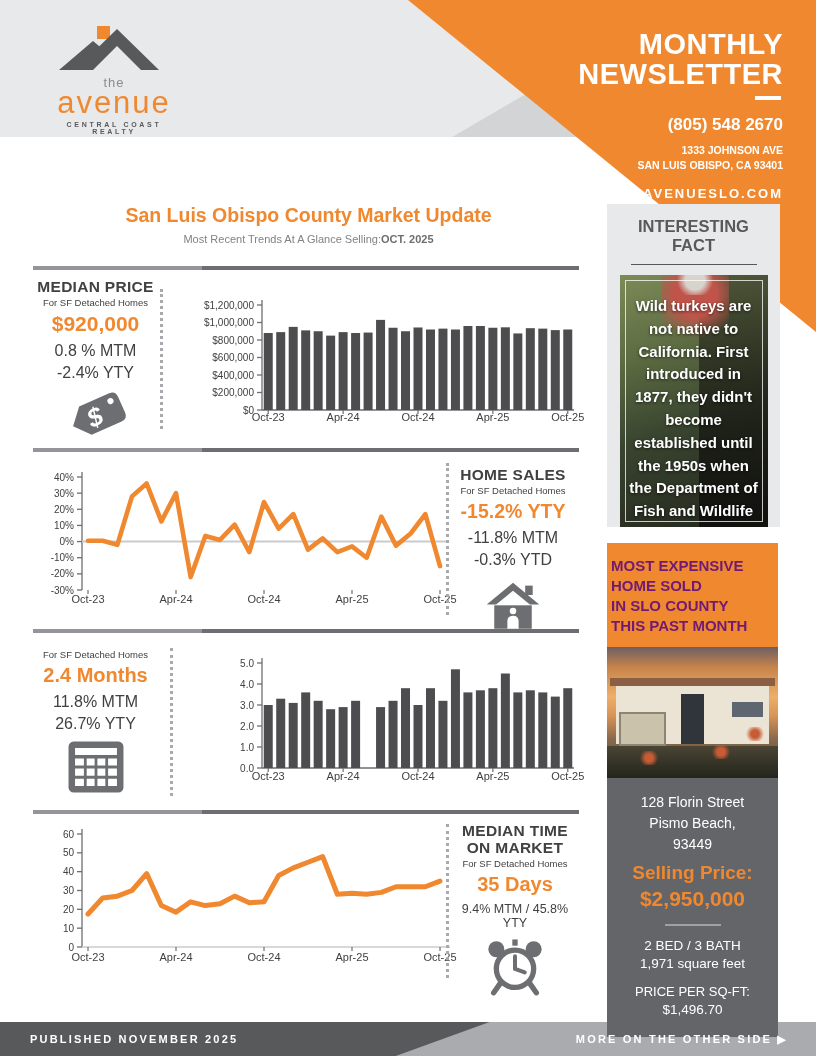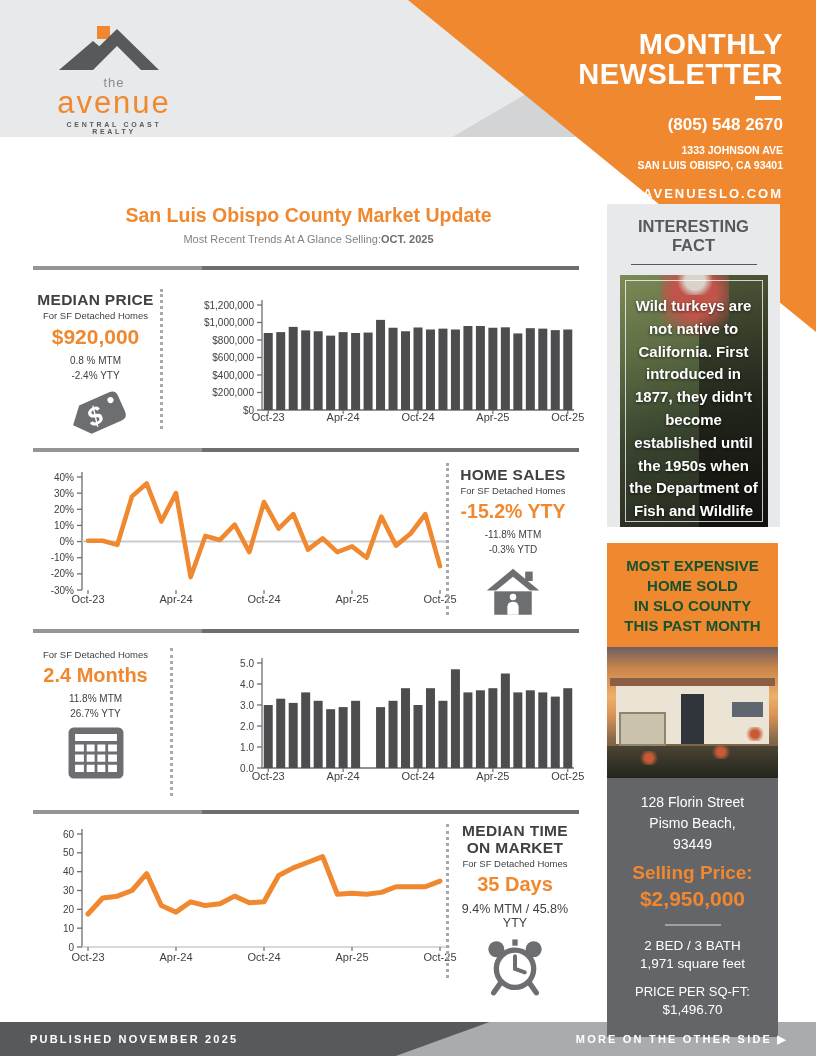--- a/index.html
+++ b/index.html
@@ -31,21 +31,21 @@
   .page-sub{left:36px;top:233px;width:545px;text-align:center;color:#808285;font-size:11px;}
   .page-sub b{color:#6D6E71;}
   .divider{left:33px;width:546px;height:4px;
            background:linear-gradient(90deg,#939598 0 31%,#6D6E71 31%);}
 
   
   .statcol{text-align:center;color:#414042;}
   .stat-h{font-size:15.5px;font-weight:800;letter-spacing:.3px;line-height:1.1;}
   .stat-sub{font-size:9.5px;margin-top:2px;}
   .stat-val{font-size:21px;font-weight:800;color:#F0882F;margin-top:4px;}
-  .stat-line{font-size:10px;margin-top:4px;}
+  .stat-line{font-size:16px;margin-top:4px;}
   .stat-line.first{margin-top:6px;}
   .stat-icon{margin-top:7px;}
   .dots{border-left:3px dotted #A7A9AC;width:0;}
 
   
   .fact{left:607px;top:204px;width:173px;height:323px;background:#E8E9EA;z-index:2;}
   .fact-title{font-size:16.5px;font-weight:800;color:#58595B;text-align:center;
               line-height:1.15;padding-top:13px;}
   .fact-rule{width:126px;height:1px;background:#58595B;margin:9px auto 10px;}
   .fact-img{position:relative;width:148px;height:252px;margin:0 auto;overflow:hidden;
@@ -56,21 +56,21 @@
     background:radial-gradient(circle at 50% 40%,#C0544A 0 35%,rgba(192,84,74,0) 72%);}
   .fact-img .cap{position:absolute;left:38%;top:-4%;width:26%;height:12%;
     background:radial-gradient(circle,#D8D4CC 0 40%,rgba(216,212,204,0) 75%);}
   .fact-img .frame{position:absolute;inset:5px;border:1px solid rgba(255,255,255,.75);}
   .fact-text{position:relative;z-index:3;color:#fff;font-weight:bold;font-size:15px;
     line-height:1.52;text-align:center;padding:20px 9px 0;
     text-shadow:0 1px 3px rgba(0,0,0,.65);}
 
   
   .homep{left:607px;top:543px;width:171px;z-index:2;}
-  .homep-hdr{background:#F0882F;color:#14532d;text-align:center;font-size:15px;
+  .homep-hdr{background:#F0882F;color:#701a75;text-align:left;font-size:15px;
     font-weight:800;line-height:1.33;padding:13px 4px 11px;}
   .homep-photo{position:relative;height:131px;overflow:hidden;
     background:linear-gradient(180deg,#6E5E63 0%,#C9854A 16%,#EDAF6A 38%,#D99556 52%,#8A6A4C 70%,#4A4434 100%);}
   .hp-roof{position:absolute;left:2%;top:24%;width:96%;height:6%;background:#8A5F43;}
   .hp-wall{position:absolute;left:5%;top:30%;width:90%;height:44%;background:#EBE4D5;}
   .hp-door{position:absolute;left:43%;top:36%;width:14%;height:38%;background:#30353B;}
   .hp-garage{position:absolute;left:7%;top:50%;width:25%;height:23%;background:#CBC2AB;
     border:2px solid #8D8572;}
   .hp-win{position:absolute;right:9%;top:42%;width:18%;height:12%;background:#5E6670;}
   .hp-shrub{position:absolute;left:0;bottom:0;width:100%;height:24%;
@@ -129,21 +129,21 @@
   <div class="abs page-title">San Luis Obispo County Market Update</div>
   <div class="abs page-sub">
     <span>Most Recent Trends At A Glance Selling:</span><b>OCT. 2025</b>
   </div>
 
   <div class="abs divider" style="top:266px;"></div>
   <div class="abs divider" style="top:448px;"></div>
   <div class="abs divider" style="top:629px;"></div>
   <div class="abs divider" style="top:810px;"></div>
 
-  <div class="abs statcol" style="left:33px;top:291px;width:125px;">
+  <div class="abs statcol" style="left:33px;top:278px;width:125px;">
     <div class="stat-h">MEDIAN PRICE</div>
     <div class="stat-sub">For SF Detached Homes</div>
     <div class="stat-val">$920,000</div>
     <div class="stat-line first">0.8 % MTM</div>
     <div class="stat-line">-2.4% YTY</div>
     <div class="stat-icon">
       <svg width="76" height="54" viewBox="0 0 76 56">
         <g transform="rotate(-24 38 28)">
           <path d="M12 28 L26 12 H60 Q67 12 67 19 V37 Q67 44 60 44 H26 Z" fill="#6D6E71"></path>
           <circle cx="58" cy="20" r="3.2" fill="#fff"></circle>

